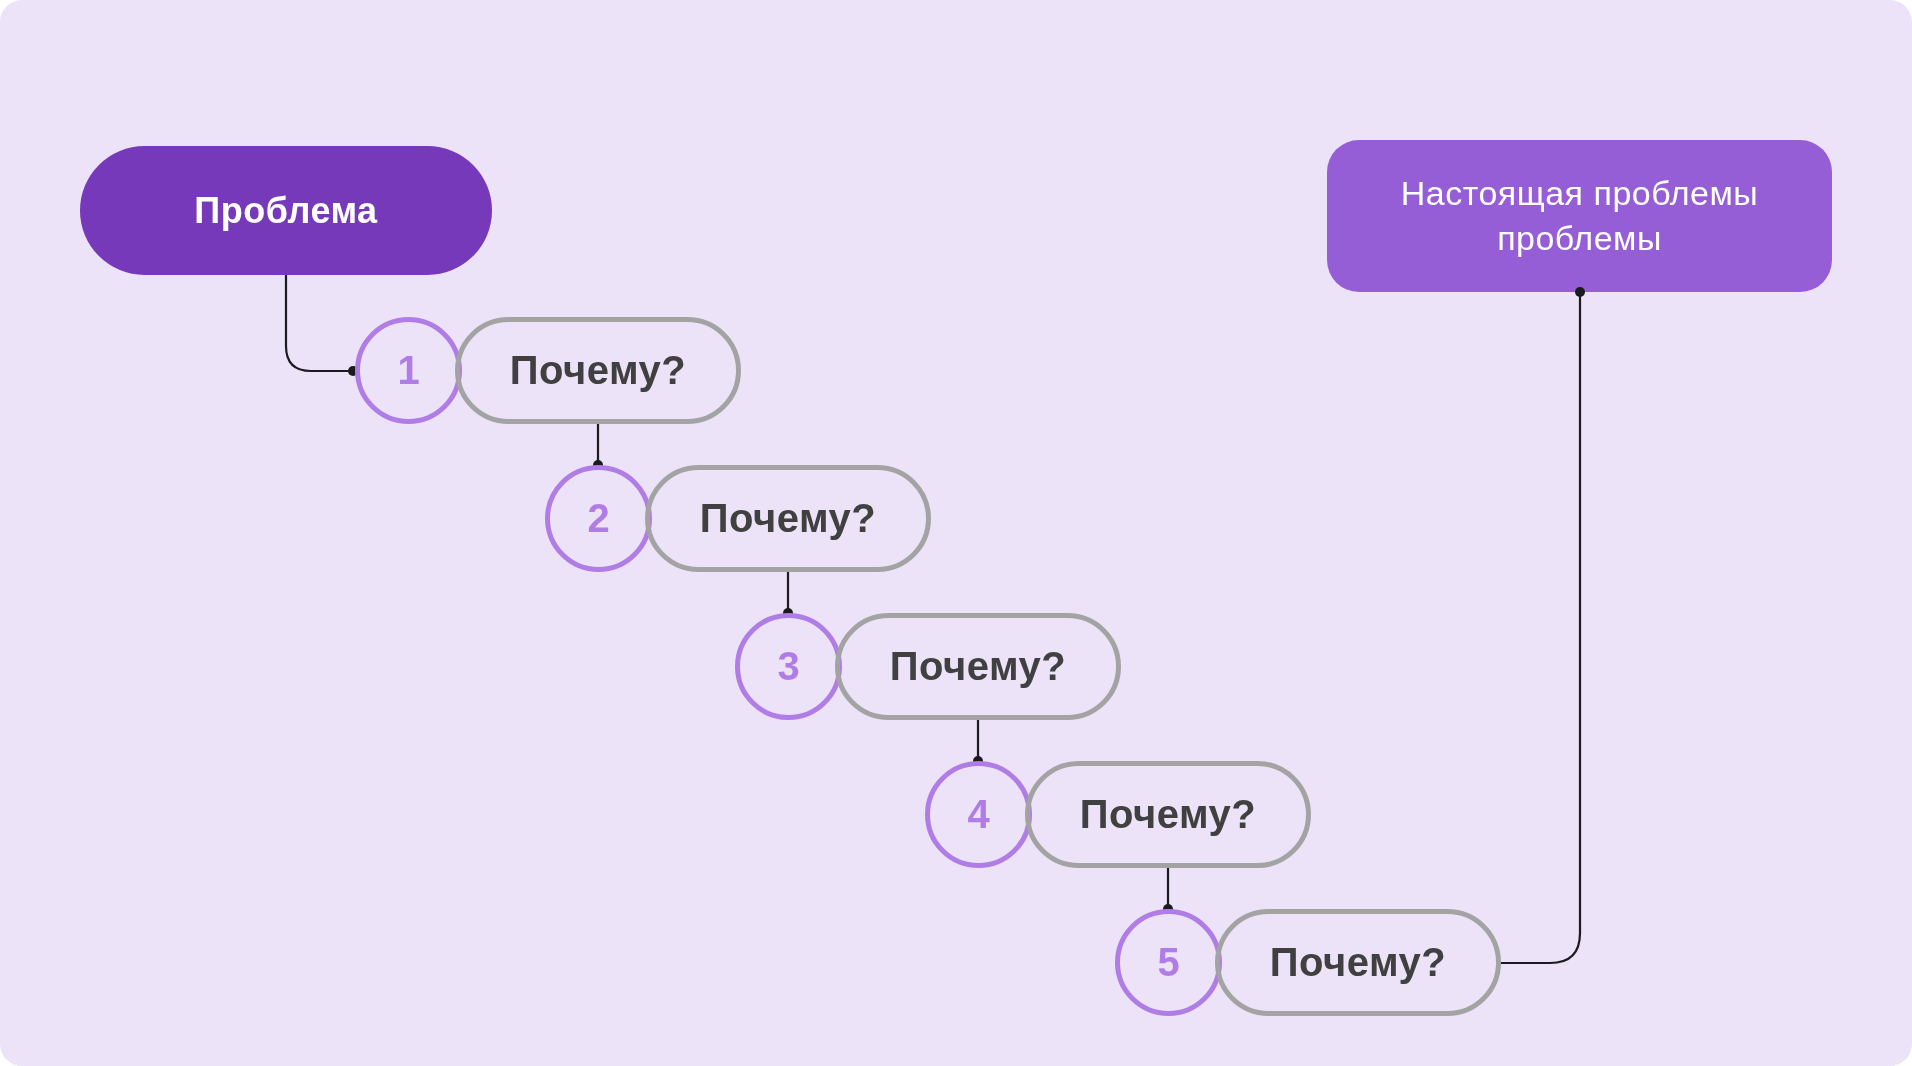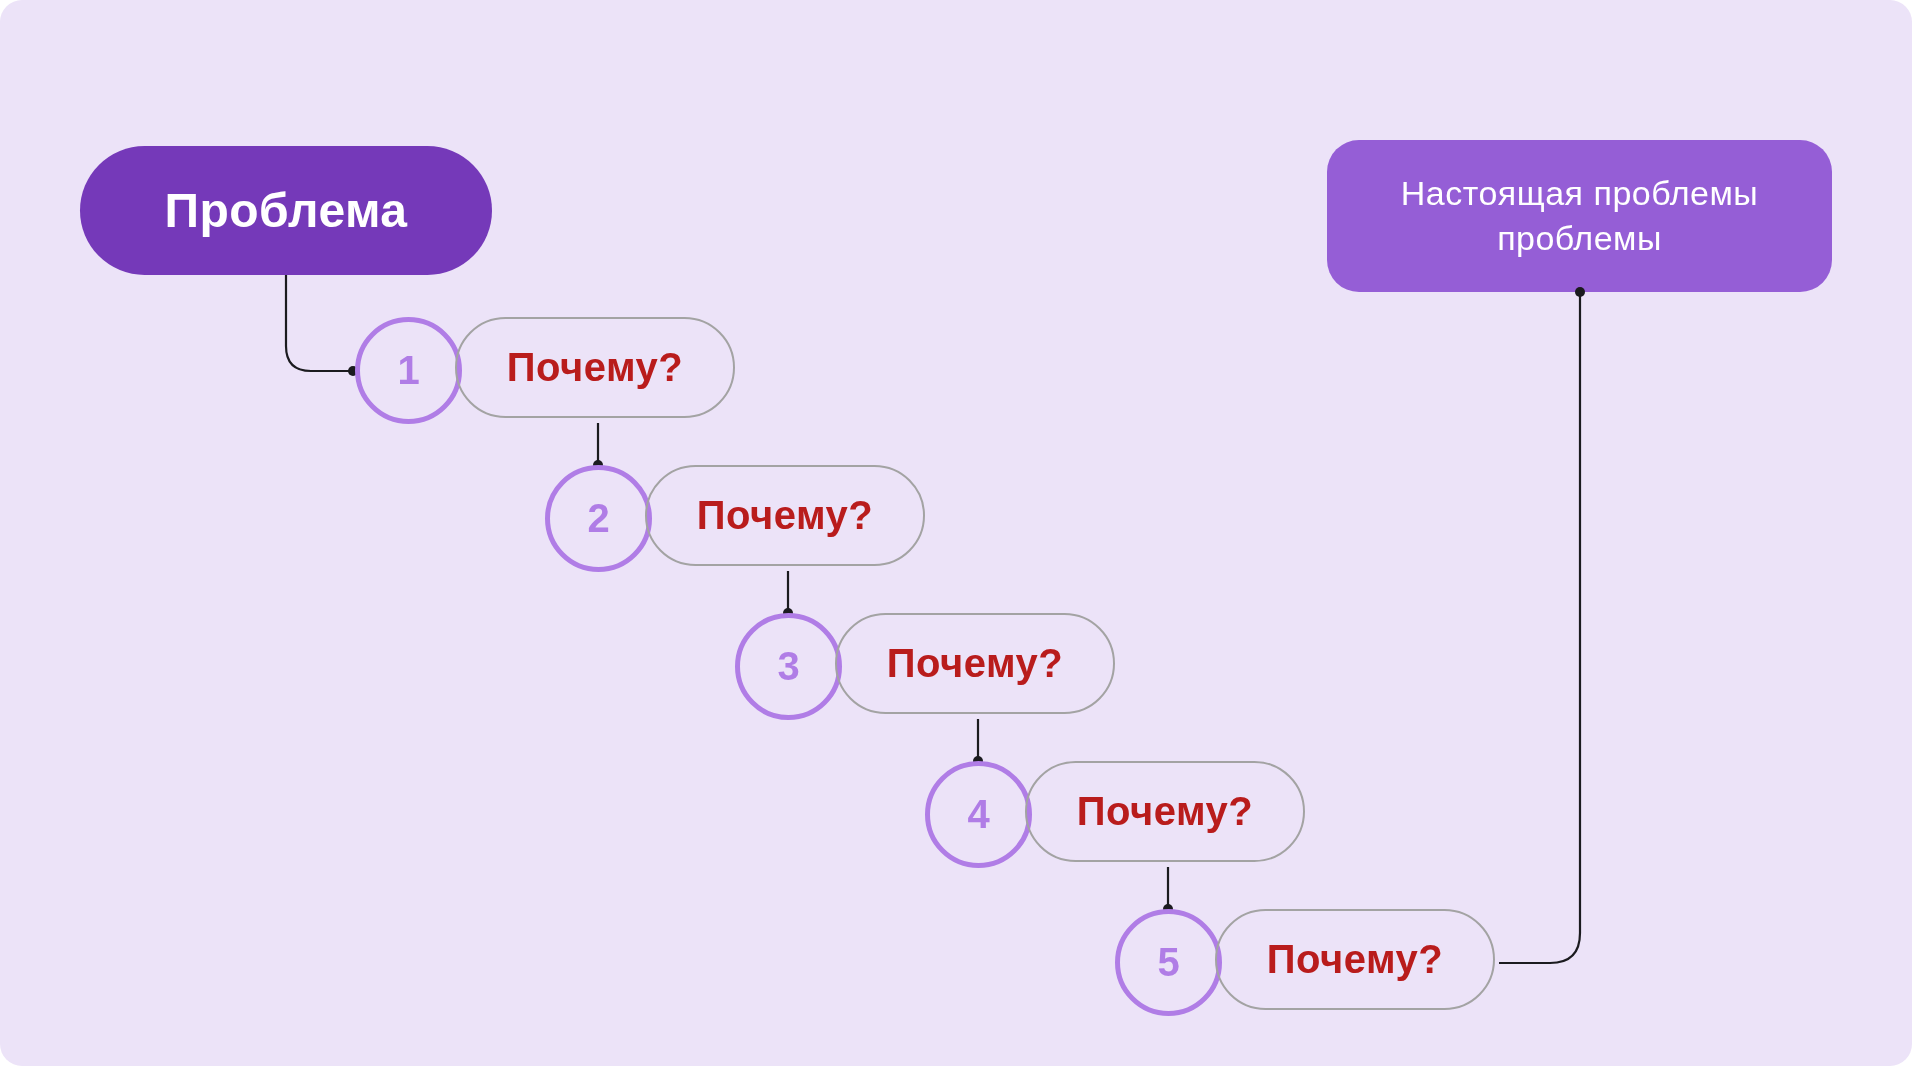--- a/index.html
+++ b/index.html
@@ -5,34 +5,34 @@
   html, body { margin: 0; padding: 0; background: #ffffff; }
   body { width: 1912px; height: 1066px; position: relative; overflow: hidden;
          font-family: "Liberation Sans", "DejaVu Sans", sans-serif; }
   .card { position: absolute; left: 0; top: 0; width: 1912px; height: 1066px;
           background: #ece3f8; border-radius: 22px; }
   .title { position: absolute; left: 0; width: 1912px; top: 50px; text-align: center;
            font-size: 41px; font-weight: bold; color: #1b1b1f; letter-spacing: 0.5px; }
   .problem { position: absolute; left: 80px; top: 146px; width: 412px; height: 129px;
              border-radius: 65px; background: #7539b9; color: #ffffff;
              display: flex; align-items: center; justify-content: center;
-             font-size: 48px; font-weight: bold; letter-spacing: 0.5px; }
+             font-size: 36px; font-weight: bold; letter-spacing: 0.5px; }
   .cause { position: absolute; left: 1327px; top: 140px; width: 505px; height: 152px;
            border-radius: 32px; background: #955ed6; color: #ffffff;
            display: flex; align-items: center; justify-content: center; text-align: center;
            font-size: 34px; line-height: 45px; letter-spacing: 0.5px; }
   .step { position: absolute; width: 388px; height: 107px; }
   .step .num { position: absolute; left: 0; top: 0; width: 97px; height: 97px;
                border: 5px solid #b07de6; border-radius: 50%;
                display: flex; align-items: center; justify-content: center;
                color: #b07de6; font-size: 40px; font-weight: bold; }
   .step .why { position: absolute; left: 100px; top: 0; width: 276px; height: 97px;
-               border: 2px solid #a3a3a3; border-radius: 54px;
+               border: 5px solid #a3a3a3; border-radius: 54px;
                display: flex; align-items: center; justify-content: center;
-               color: #b91c1c; font-size: 40px; font-weight: bold; letter-spacing: 0.5px; }
+               color: #404040; font-size: 40px; font-weight: bold; letter-spacing: 0.5px; }
   svg.links { position: absolute; left: 0; top: 0; width: 1912px; height: 1066px; pointer-events: none; }
 </style>
 </head>
 <body>
 
 <div class="card">
 
 
   <div class="problem">
     <span>Проблема</span>

